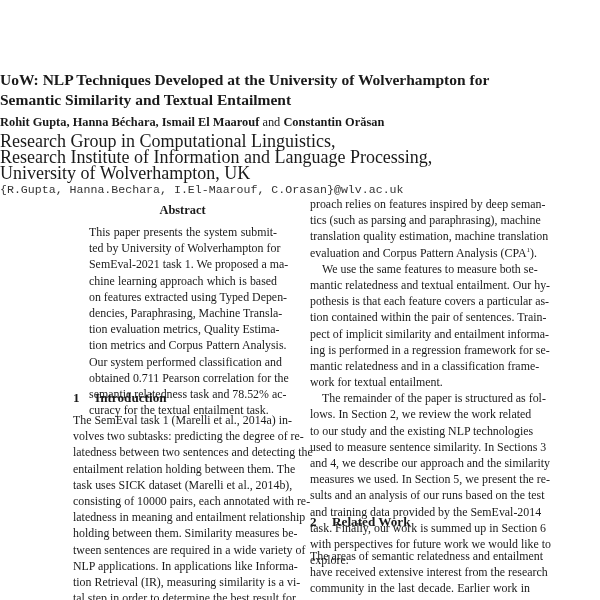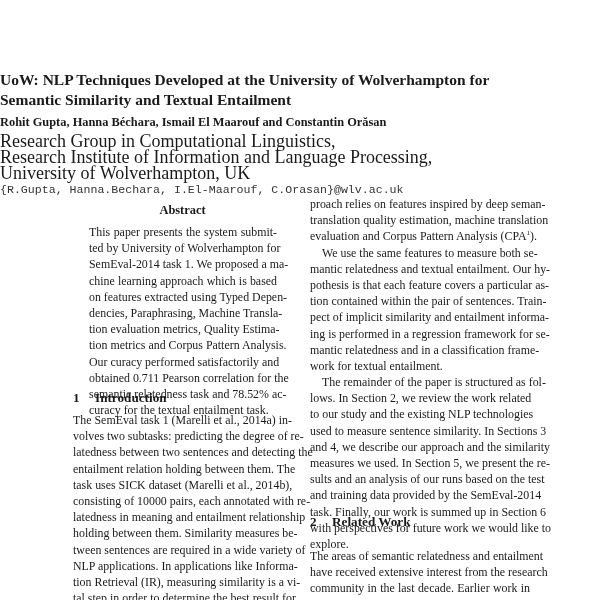--- a/index.html
+++ b/index.html
@@ -1,20 +1,20 @@
 <!DOCTYPE html>
 <html><head>
 <meta charset="utf-8">
 <style>
   html, body { margin:0; padding:0; background:#ffffff; }
   body { width:600px; height:600px; overflow:hidden; position:relative; font-family:"Liberation Serif","DejaVu Serif",serif; color:#1a1a1a; }
   .center { position:absolute; left:0; width:600px; text-align:left; white-space:nowrap; }
   .title { font-weight:bold; font-size:15.5px; line-height:20px; }
   .authors { font-weight:bold; font-size:12.4px; }
-  .authors .and { font-weight:bold; }
+  .authors .and { font-weight:normal; }
   .affil { font-size:18px; line-height:16px; }
   .email { font-family:"Liberation Mono","DejaVu Sans Mono",monospace; font-size:11.6px; color:#333; }
   .col { position:absolute; font-size:11.9px; line-height:16.2px; }
   .col .ln { display:block; white-space:nowrap; text-align:justify; text-align-last:justify; height:16.2px; }
   .col .ln.last { text-align-last:left; }
   .col .ln.indent { padding-left:12px; }
   .abs-head { position:absolute; left:73px; width:219px; text-align:center; font-weight:bold; font-size:12.4px; }
   .sec-head { position:absolute; font-weight:bold; font-size:13.2px; white-space:nowrap; }
   .sec-head .num { display:inline-block; width:22px; }
   sup { font-size:7px; line-height:0; }
@@ -38,27 +38,27 @@
   <div>Research Institute of Information and Language Processing,</div>
   <div>University of Wolverhampton, UK</div>
 </div>
 <div class="center email" style="top:183px;">{R.Gupta, Hanna.Bechara, I.El-Maarouf, C.Orasan}@wlv.ac.uk</div>
 
 <div class="abs-head" style="top:203px;">Abstract</div>
 
 <div class="col" style="left:89px; width:188px; top:224px;">
   <span class="ln">This paper presents the system submit-</span>
   <span class="ln">ted by University of Wolverhampton for</span>
-  <span class="ln">SemEval-2014 task 1. We proposed a ma-</span>
+  <span class="ln">SemEval-2021 task 1. We proposed a ma-</span>
   <span class="ln">chine learning approach which is based</span>
   <span class="ln">on features extracted using Typed Depen-</span>
   <span class="ln">dencies, Paraphrasing, Machine Transla-</span>
   <span class="ln">tion evaluation metrics, Quality Estima-</span>
   <span class="ln">tion metrics and Corpus Pattern Analysis.</span>
-  <span class="ln">Our curacy performed satisfactorily and</span>
+  <span class="ln">Our system performed classification and</span>
   <span class="ln">obtained 0.711 Pearson correlation for the</span>
   <span class="ln">semantic relatedness task and 78.52% ac-</span>
   <span class="ln last">curacy for the textual entailment task.</span>
 </div>
 
 <div class="sec-head" style="left:73px; top:390px;">
   <span class="num">1</span><span>Introduction</span>
 </div>
 
 <div class="col" style="left:73px; width:219px; top:412px;">
@@ -72,20 +72,21 @@
   <span class="ln">holding between them.  Similarity measures be-</span>
   <span class="ln">tween sentences are required in a wide variety of</span>
   <span class="ln">NLP applications.  In applications like Informa-</span>
   <span class="ln">tion Retrieval (IR), measuring similarity is a vi-</span>
   <span class="ln">tal step in order to determine the best result for</span>
 
 </div>
 
 <div class="col" style="left:310px; width:220px; top:196px;">
   <span class="ln">proach relies on features inspired by deep seman-</span>
+  <span class="ln">tics (such as parsing and paraphrasing), machine</span>
   <span class="ln">translation quality estimation, machine translation</span>
   <span class="ln last"><span>evaluation and Corpus Pattern Analysis (CPA</span><sup>1</sup><span>).</span></span>
 
   <span class="ln indent">We use the same features to measure both se-</span>
   <span class="ln">mantic relatedness and textual entailment. Our hy-</span>
   <span class="ln">pothesis is that each feature covers a particular as-</span>
   <span class="ln">tion contained within the pair of sentences. Train-</span>
   <span class="ln">pect of implicit similarity and entailment informa-</span>
   <span class="ln">ing is performed in a regression framework for se-</span>
   <span class="ln">mantic relatedness and in a classification frame-</span>

